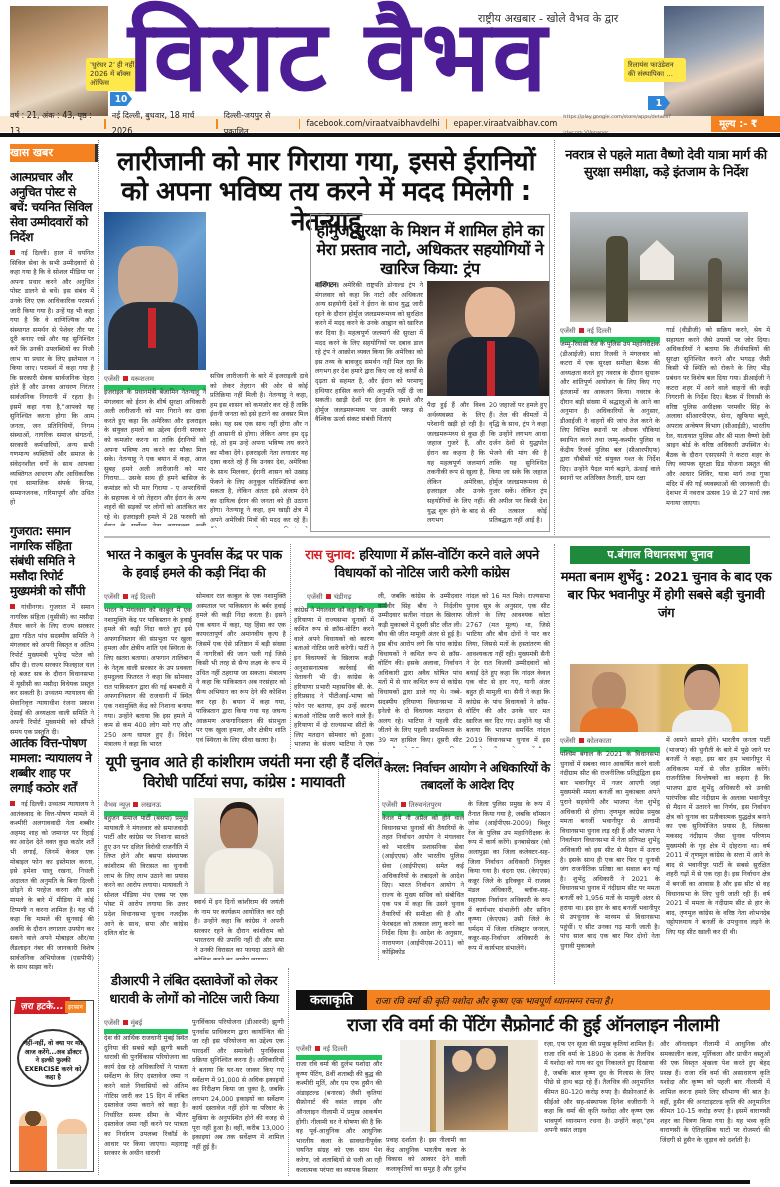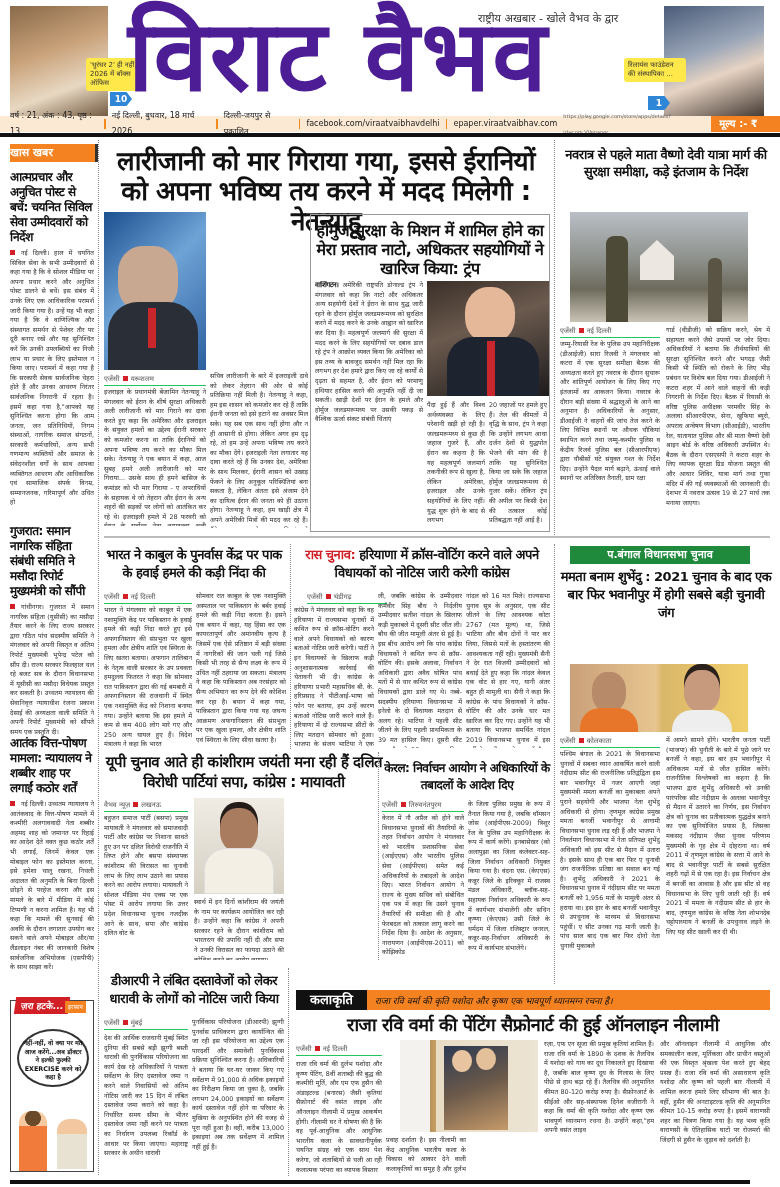--- a/index.html
+++ b/index.html
@@ -12,21 +12,21 @@
 .promo-img.right{background:linear-gradient(160deg,#4b5c7a,#9aa6b8 40%,#e7d3c3 60%,#3d342d)}
 .promo-bubble{background:#ffe94a;font-size:7px;line-height:9px;padding:3px 4px;border-radius:3px;color:#333}
 .pg-badge{width:22px;height:14px;background:#2f86d6;color:#fff;font-size:9px;font-weight:bold;text-align:center;line-height:14px;clip-path:polygon(0 0,75% 0,100% 50%,75% 100%,0 100%)}
 .infobar{left:0;top:116px;width:780px;height:16px;background:#fbe9d4;font-size:8px;line-height:16px;display:flex;align-items:center;padding-left:10px;gap:6px;color:#222}
 .infobar .sep{width:2px;height:10px;background:#f28a1e}
 .price{margin-left:auto;background:#f58220;color:#fff;font-weight:bold;font-size:10px;padding:0 8px;height:16px;line-height:16px}
 .rule{left:0;top:133px;width:780px;height:4px;background:#111}
 .vr{border-left:1px dotted #888}
 .hd{font-family:"DejaVu Sans",sans-serif;font-weight:bold;color:#111;letter-spacing:-0.5px}
 .body-txt{font-size:6.4px;line-height:9.6px;color:#333;text-align:justify;overflow:hidden}
-.dateline{font-size:7px;color:#555;border-bottom:1px solid #22c55e;padding-bottom:2px}
+.dateline{font-size:7px;color:#555;border-bottom:5px solid #22c55e;padding-bottom:2px}
 .dateline .sq{display:inline-block;width:5px;height:5px;background:#d21f26;margin:0 3px}
 .red-sq{display:inline-block;width:5px;height:5px;background:#d21f26;margin-right:6px}
 .photo{overflow:hidden}
 .tag-orange{background:#f58220;color:#fff;font-weight:bold;text-align:left}
 .green-band{background:#1f8a3c;color:#fff;font-weight:bold;text-align:center}
 .bottom-rule{left:10px;top:1180px;width:740px;height:4px;background:#111}
 .cartoon-box{border:1px solid #444;background:#fff}
 .bubble{border:2px solid #333;border-radius:50%;background:#fff;text-align:center;font-size:7.5px;line-height:10px;font-weight:bold}
 .kalakriti-bar{background:#f58220;display:flex;align-items:center}
 .kalakriti-bar .lab{background:#111;color:#fff;font-weight:bold;font-size:13px;padding:0 14px;height:20px;line-height:20px}

